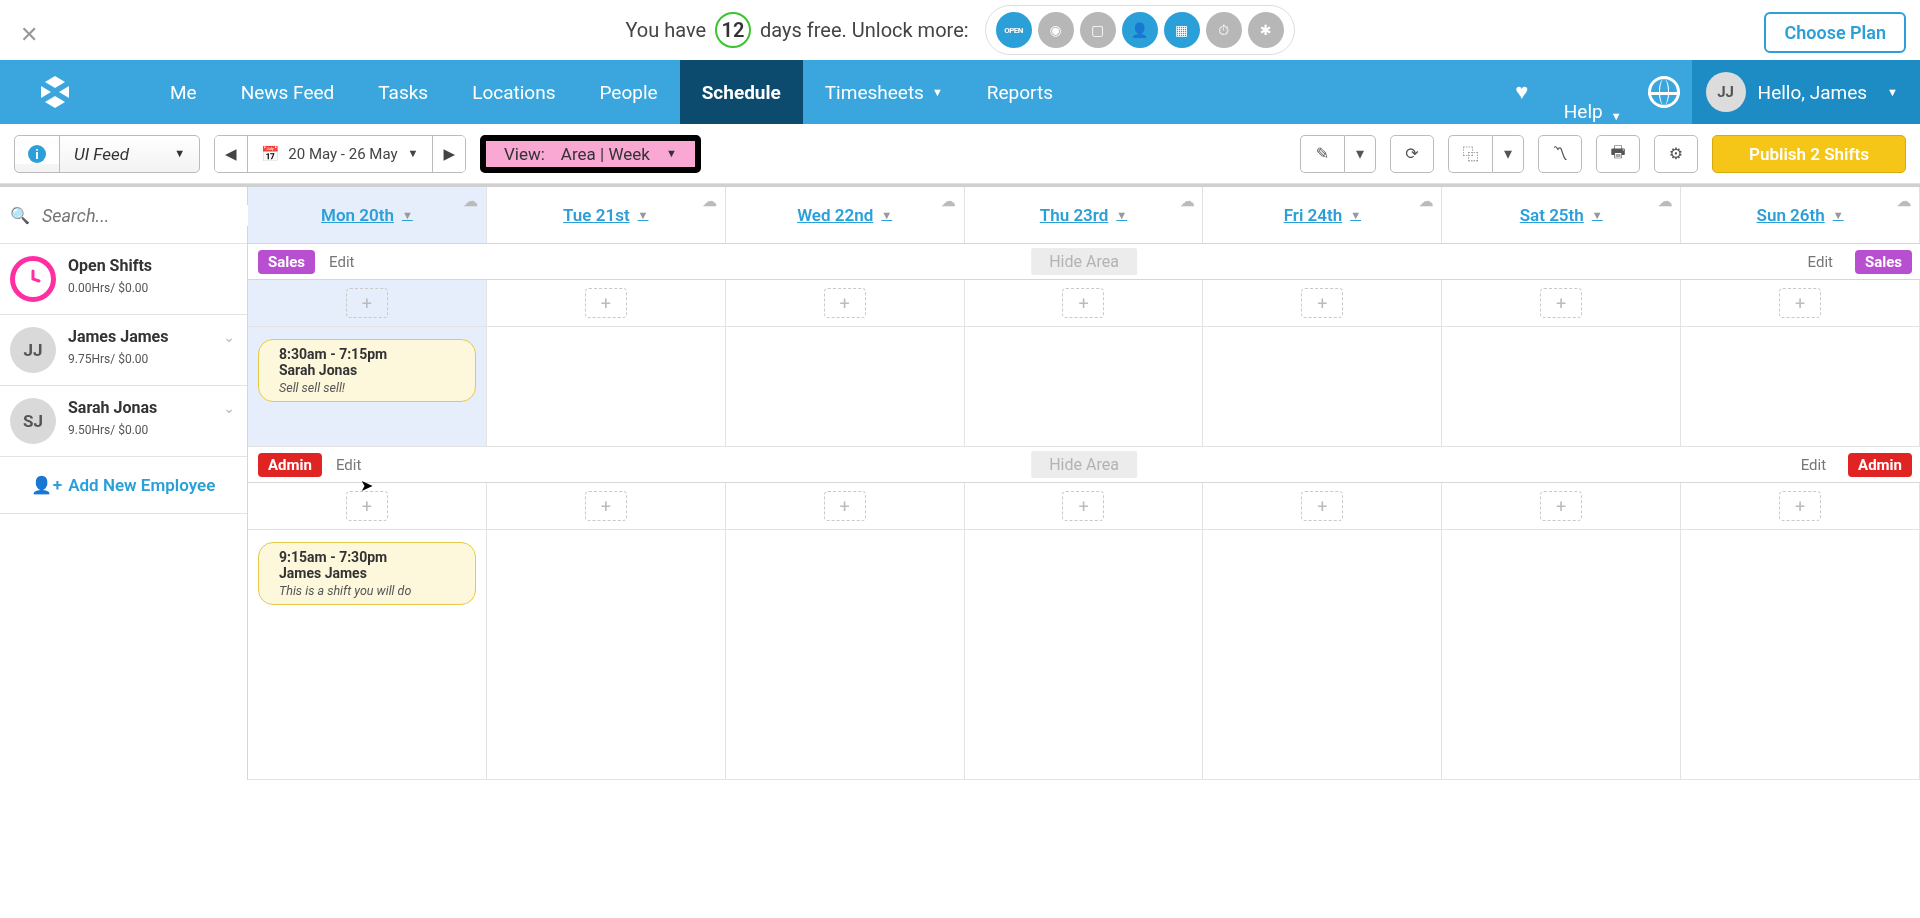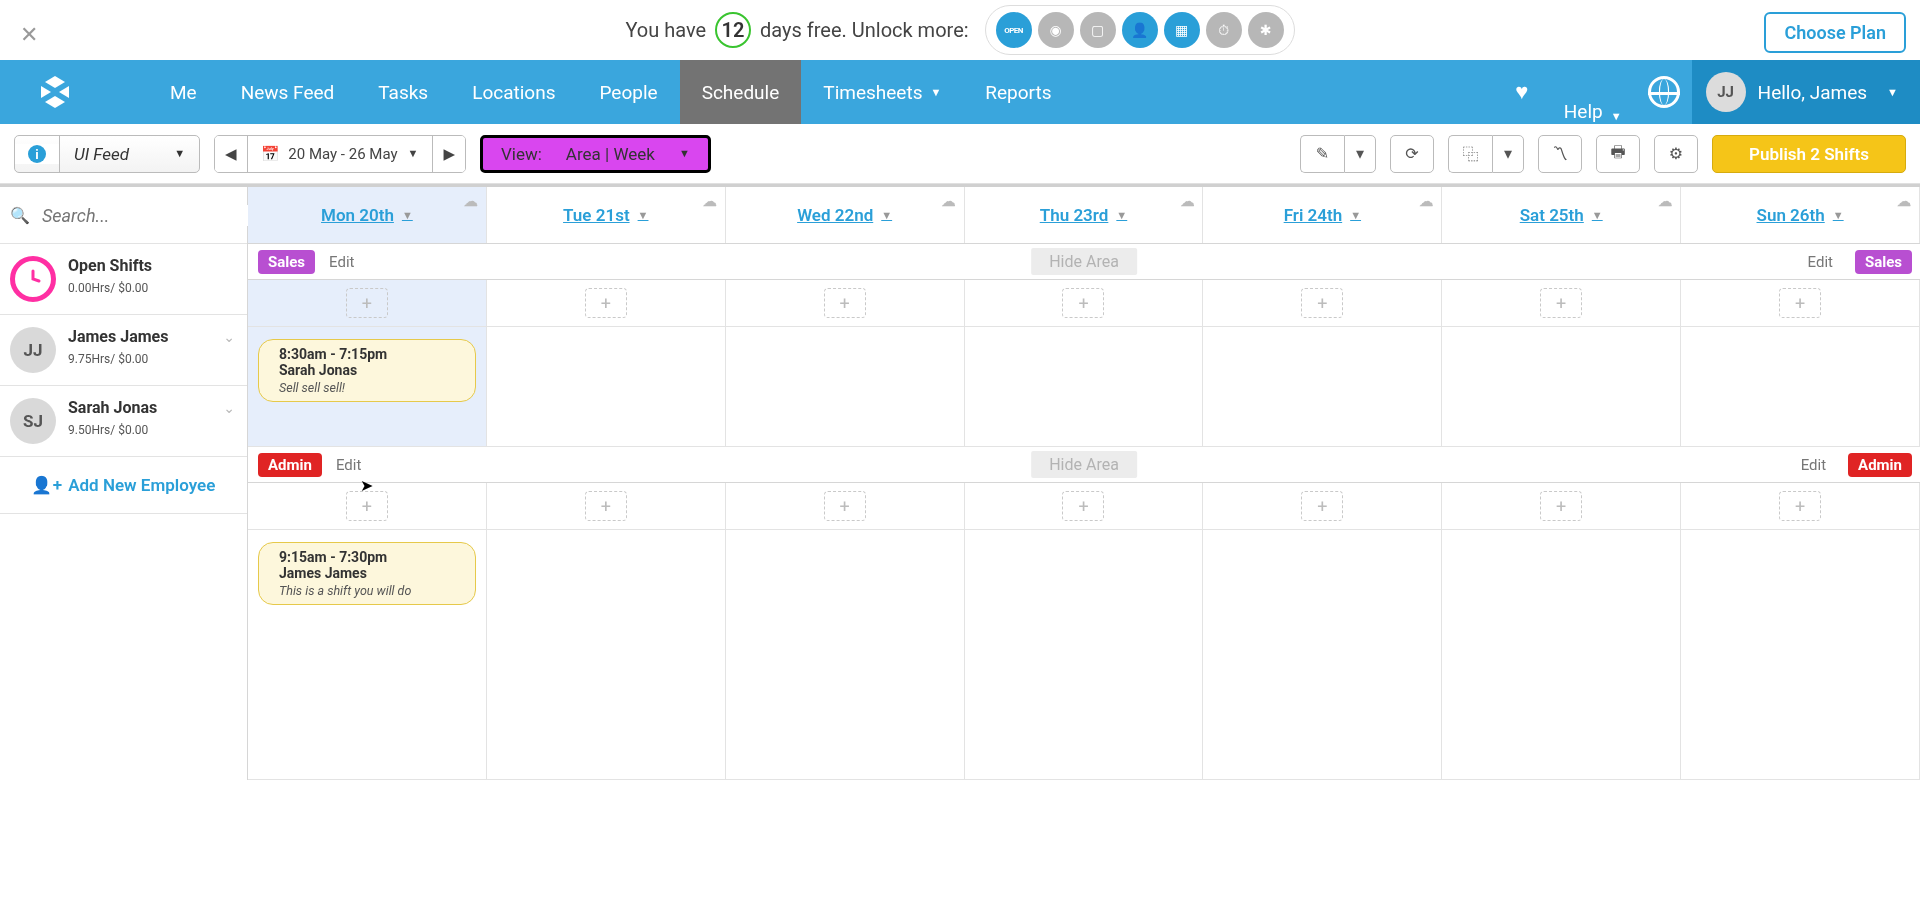--- a/index.html
+++ b/index.html
@@ -16,41 +16,41 @@
 .bubble.gray { background: #b7b7b7; }
 .bubble.open { font-size: 8px; font-weight: 700; letter-spacing: -0.5px; }
 .choose-plan { position: absolute; right: 14px; top: 12px; padding: 8px 18px; border: 2px solid #2a9fd8; color: #2a9fd8; background: #fff; border-radius: 6px; font-size: 18px; font-weight: 600; cursor: pointer; }
 
 
 .main-nav { height: 64px; background: #3aa6dd; display: flex; align-items: center; color: #fff; gap: 38px; }
 .logo { width: 110px; display: flex; align-items: center; justify-content: center; }
 .logo svg { width: 40px; height: 40px; fill: #fff; }
 .nav-items { display: flex; height: 100%; }
 .nav-item { padding: 0 22px; display: flex; align-items: center; font-size: 19px; cursor: pointer; height: 100%; }
-.nav-item.active { background: #737373; font-weight: 400; }
+.nav-item.active { background: #0c4a6e; font-weight: 700; }
 .nav-caret { margin-left: 8px; font-size: 11px; }
 .nav-right { margin-left: auto; display: flex; align-items: center; height: 100%; }
 .nav-icon { width: 56px; display: flex; align-items: center; justify-content: center; font-size: 22px; height: 100%; }
 .nav-help { padding: 0 14px; font-size: 19px; display: flex; align-items: flex-end; margin-top: 38px; }
 .globe { width: 56px; display: flex; align-items: center; justify-content: center; }
 .user-chip { background: #1e8cc4; height: 100%; display: flex; align-items: center; padding: 0 22px 0 14px; gap: 12px; }
 .avatar { width: 40px; height: 40px; border-radius: 50%; background: #dcdcdc; color: #555; display: flex; align-items: center; justify-content: center; font-weight: 700; font-size: 15px; }
 .hello { font-size: 19px; }
 
 
 .toolbar { height: 60px; display: flex; align-items: center; padding: 0 14px; gap: 14px; border-bottom: 1px solid #e0e0e0; }
 .tb-group { display: flex; border: 1px solid #bbb; border-radius: 5px; overflow: hidden; height: 38px; background: #fff; }
 .tb-btn { padding: 0 14px; display: flex; align-items: center; background: #fff; border: none; border-right: 1px solid #bbb; cursor: pointer; font-size: 15px; color: #444; }
 .tb-btn:last-child { border-right: none; }
 .tb-btn.small { padding: 0 10px; }
 .location-pill { display: flex; align-items: center; border: 1px solid #bbb; border-radius: 5px; height: 38px; overflow: hidden; background: linear-gradient(#fff,#f3f3f3); }
 .loc-icon { width: 44px; display: flex; align-items: center; justify-content: center; background: #fff; }
 .loc-label { padding: 0 70px 0 14px; font-size: 17px; color: #333; position: relative; border-left: 1px solid #bbb; height: 100%; display: flex; align-items: center; font-style: italic; }
 .loc-caret { position: absolute; right: 14px; font-size: 11px; color: #333; }
-.view-select { padding: 0 18px; font-size: 17px; color: #333; display: flex; align-items: center; gap: 24px; height: 38px; border: 3px solid #000000; border-radius: 5px; background: #d946ef; }
+.view-select { padding: 0 18px; font-size: 17px; color: #333; display: flex; align-items: center; gap: 16px; height: 38px; border: 6px solid #000000; border-radius: 5px; background: #f9a8d4; }
 .tb-spacer { flex: 1; }
 .publish { height: 38px; padding: 0 36px; background: #f5c518; border: 1px solid #d6ab0e; color: #fff; font-weight: 600; font-size: 17px; border-radius: 5px; cursor: pointer; }
 .tb-icon-btn { width: 44px; height: 38px; border: 1px solid #bbb; border-radius: 5px; background: #fff; display: flex; align-items: center; justify-content: center; cursor: pointer; color: #555; }
 .tb-split { display: flex; }
 .tb-split .tb-icon-btn:first-child { border-radius: 5px 0 0 5px; border-right: none; }
 .tb-split .tb-icon-btn:last-child { border-radius: 0 5px 5px 0; width: 32px; }
 
 
 .body-wrap { display: flex; border-top: 3px solid #d0d0d0; }
 .sidebar { width: 248px; border-right: 1px solid #d6d6d6; }

